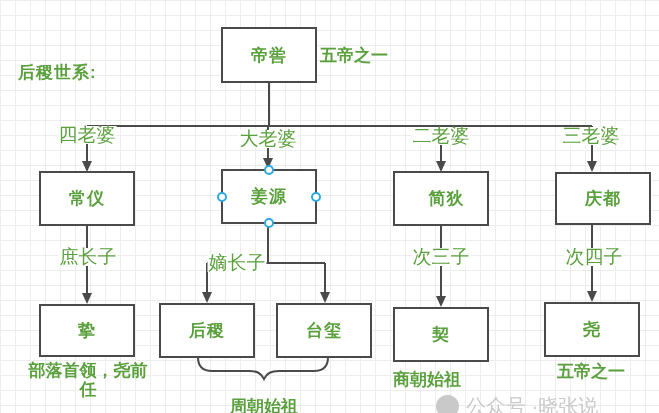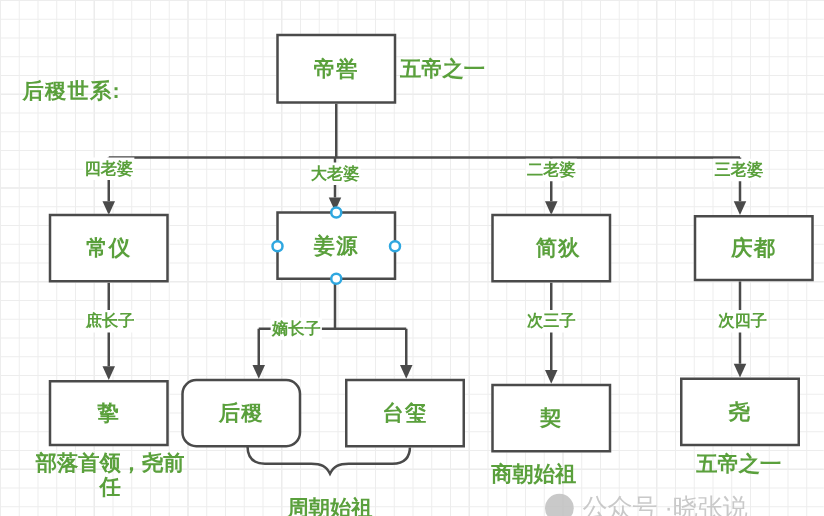--- a/index.html
+++ b/index.html
@@ -23,37 +23,37 @@
     background:#ffffff;border:2px solid #4a4a4a;
     display:flex;align-items:center;justify-content:center;
     color:#5aa03c;font-size:17px;font-weight:700;letter-spacing:1px;
   }
   #n-diku{left:221px;top:27px;height:56px;}
   #n-changyi{left:39px;top:171px;}
   #n-jiangyuan{left:221px;top:169px;}
   #n-jiandi{left:393px;top:171px;padding-left:11px;}
   #n-qingdu{left:555px;top:172px;height:53px;}
   #n-zhi{left:39px;top:304px;height:53px;}
-  #n-houji{left:145px;top:303px;border-radius:12px;}
+  #n-houji{left:159px;top:303px;}
   #n-taixi{left:276px;top:303px;}
   #n-xie{left:393px;top:307px;}
   #n-yao{left:544px;top:302px;}
 
   .handle{
     position:absolute;width:10px;height:10px;box-sizing:border-box;
     background:#fff;border:2px solid #2fa7e0;border-radius:50%;
   }
   .handle.h-top{left:calc(50% - 5px);top:-6px;}
   .handle.h-bottom{left:calc(50% - 5px);bottom:-6px;}
   .handle.h-left{left:-6px;top:calc(50% - 5px);}
   .handle.h-right{right:-6px;top:calc(50% - 5px);}
 
   .elabel{
     position:absolute;transform:translateX(-50%);
-    background:#ffffff;color:#5aa03c;font-size:13px;font-weight:700;
+    background:#ffffff;color:#5aa03c;font-size:19px;font-weight:400;
     line-height:18px;white-space:nowrap;padding:0 1px;
   }
   #l-wife4{left:87px;top:126px;}
   #l-wife1{left:268px;top:130px;}
   #l-wife2{left:441px;top:127px;}
   #l-wife3{left:591px;top:127px;}
   #l-shu{left:88px;top:248px;}
   #l-di{left:237px;top:254px;}
   #l-ci3{left:441px;top:248px;}
   #l-ci4{left:594px;top:248px;}

